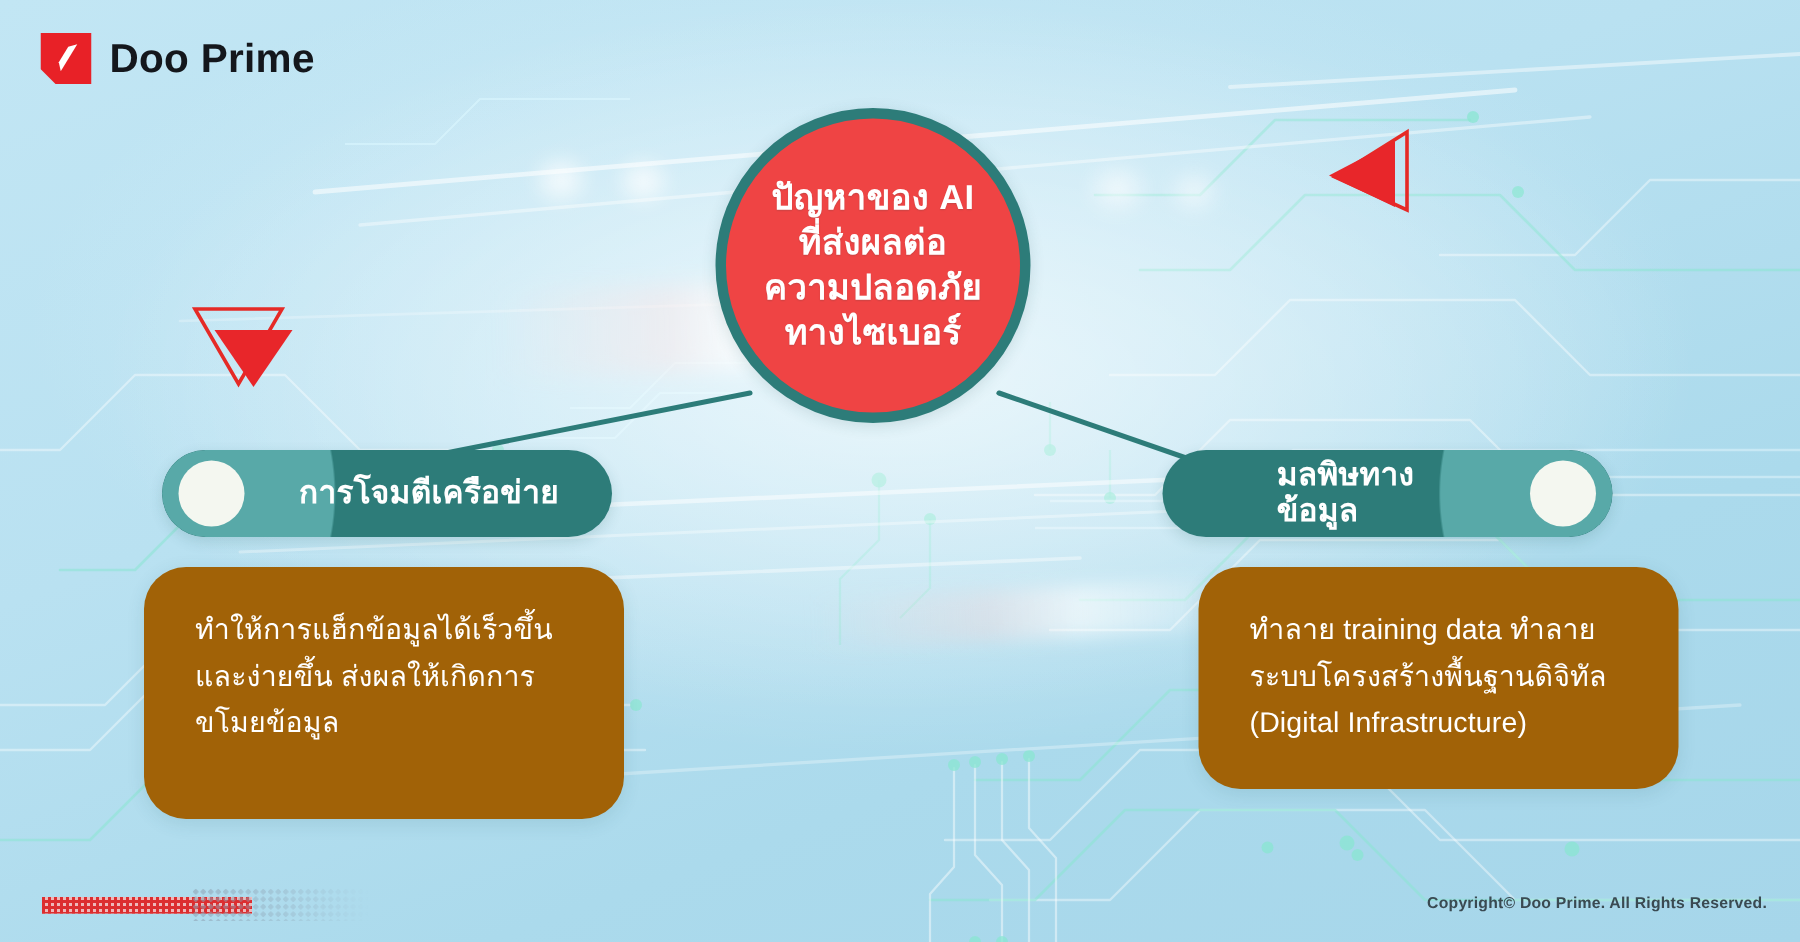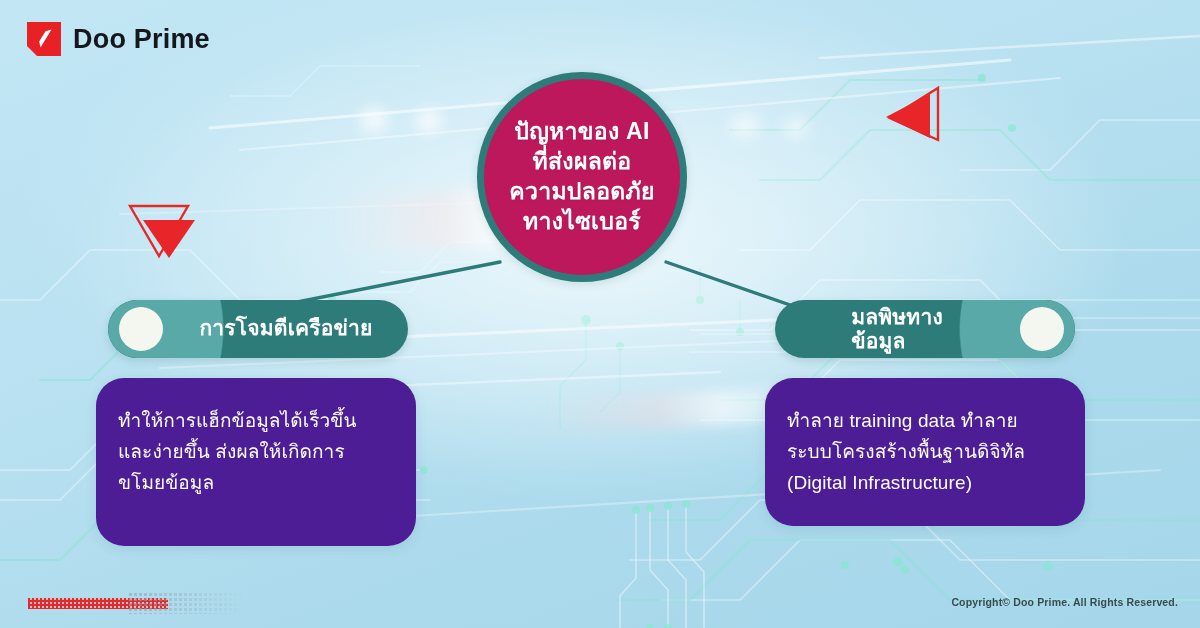--- a/index.html
+++ b/index.html
@@ -52,21 +52,21 @@
   
   .tri{position:absolute;}
 
   
   .connectors{position:absolute;inset:0;}
 
   
   .center-node{
     position:absolute;left:477px;top:72px;width:210px;height:210px;
     border-radius:50%;
-    background:#be185d;
+    background:#ef4444;
     border:7px solid #2d7c79;
     box-sizing:border-box;
     display:flex;align-items:center;justify-content:center;
     box-shadow:0 2px 10px rgba(20,80,80,.14);
   }
   .center-title{
     color:#ffffff;text-align:center;font-weight:bold;
     font-size:23px;line-height:1.30;letter-spacing:.3px;
     padding:0 10px;white-space:pre-line;
     text-shadow:0 1px 1px rgba(20,70,70,.18);
@@ -99,26 +99,26 @@
     position:absolute;top:0;bottom:0;display:flex;align-items:center;
     color:#ffffff;font-weight:bold;font-size:21px;line-height:1.12;
     white-space:pre-line;letter-spacing:.2px;
   }
   .pill-left .pill-label{left:72px;right:16px;justify-content:center;}
   .pill-right .pill-label{left:16px;right:72px;justify-content:center;text-align:left;}
 
   
   .card{
     position:absolute;width:320px;border-radius:28px;
-    background:#4c1d95;
-    box-sizing:border-box;padding:28px 22px;
+    background:#a16207;
+    box-sizing:border-box;padding:28px 34px;
     box-shadow:0 3px 12px rgba(30,90,95,.12);
   }
   .card-left{left:96px;top:378px;min-height:168px;}
-  .card-right{left:765px;top:378px;min-height:130px;}
+  .card-right{left:799px;top:378px;min-height:130px;}
   .card-text{
     color:#ffffff;font-size:19px;line-height:1.62;font-weight:normal;
     letter-spacing:.1px;white-space:pre-line;
   }
 
   
   .footer-bars{position:absolute;left:28px;top:592px;width:215px;height:22px;}
   .bar-red{
     position:absolute;left:0;top:6px;width:140px;height:11px;
     background-image:

